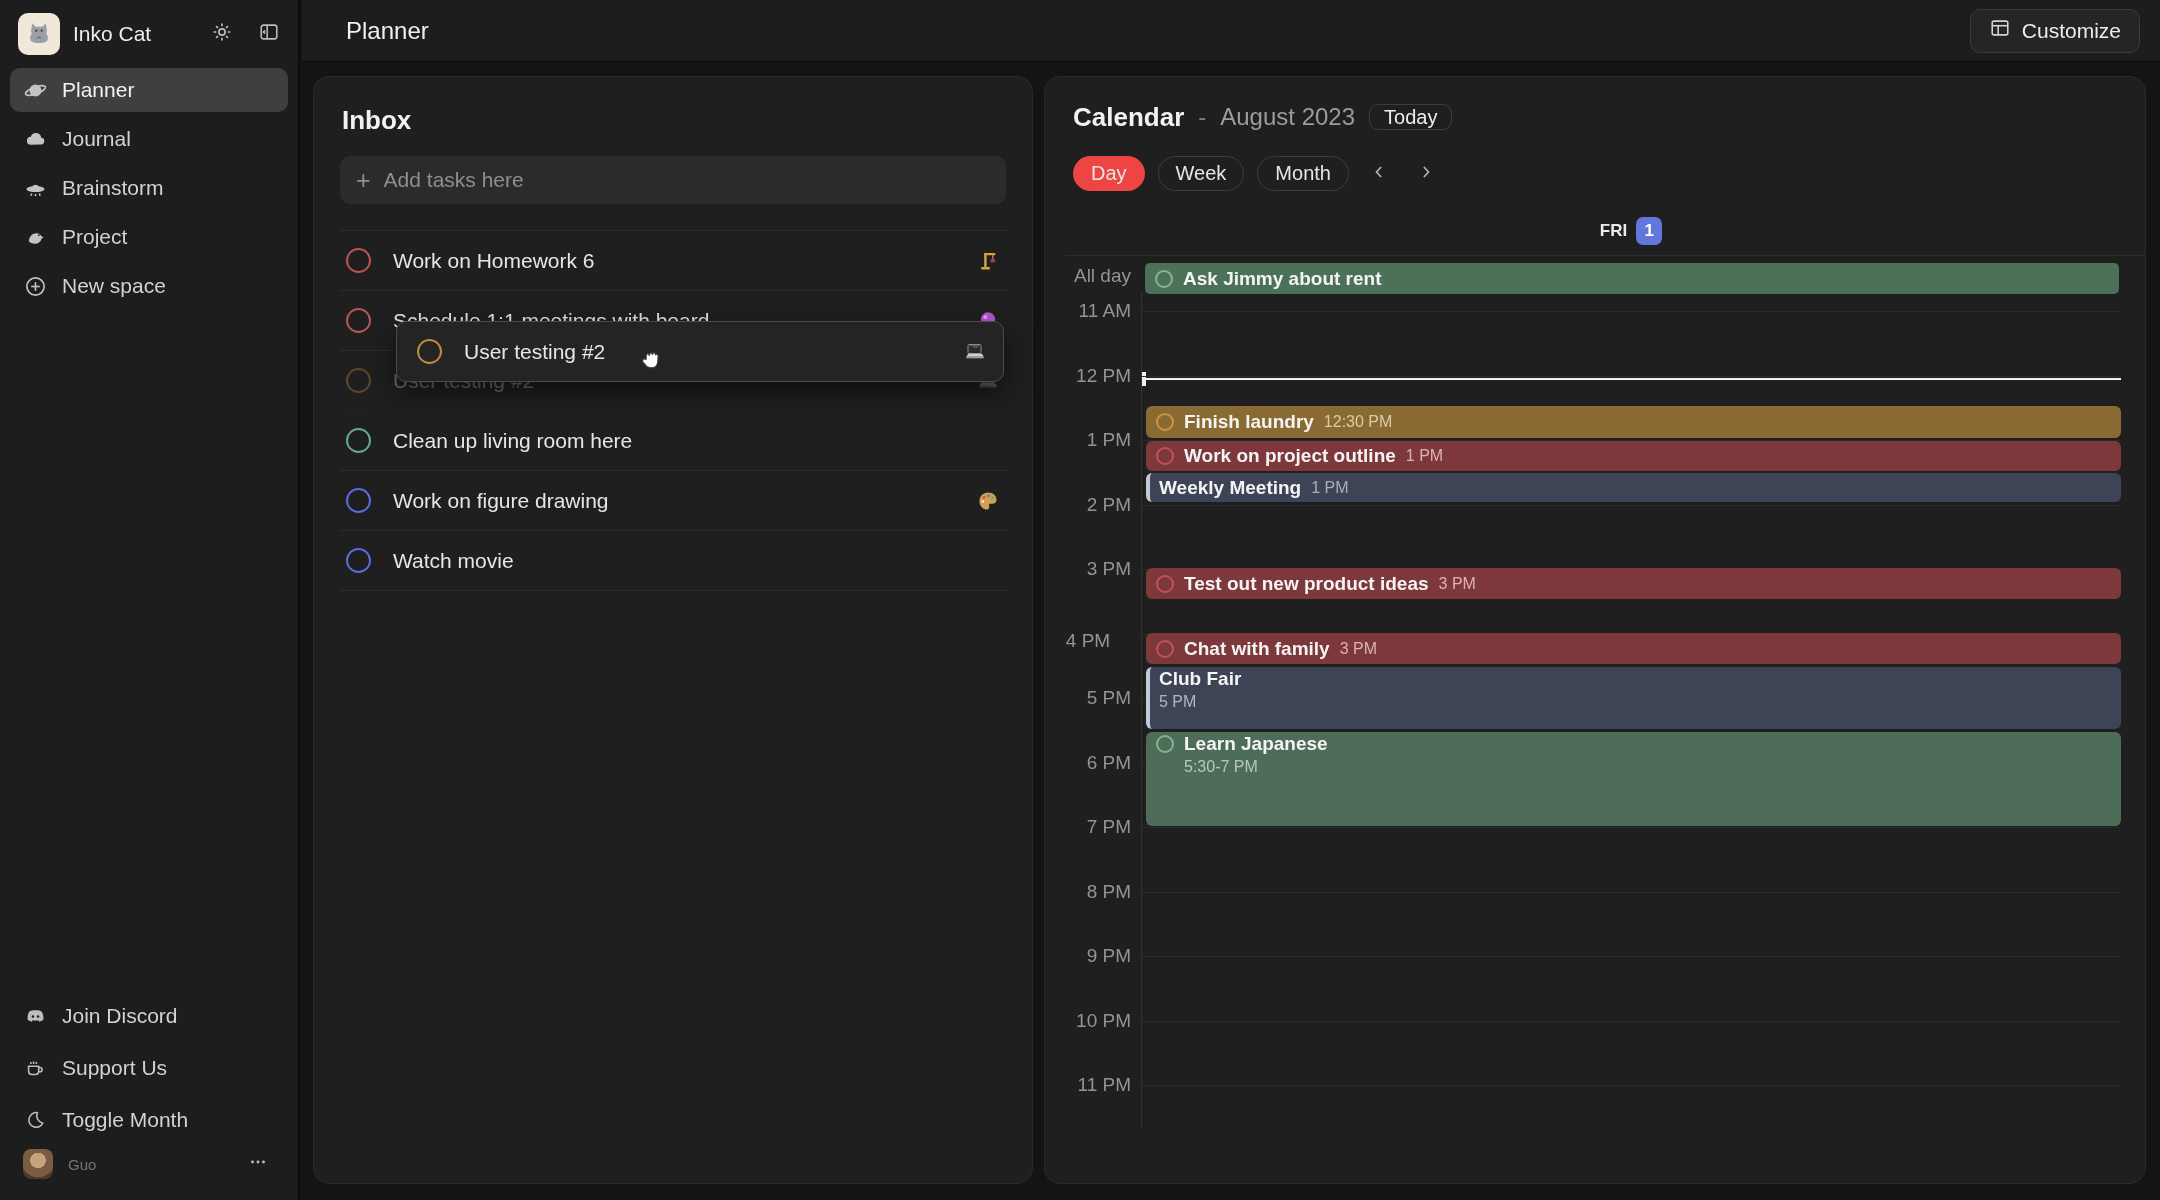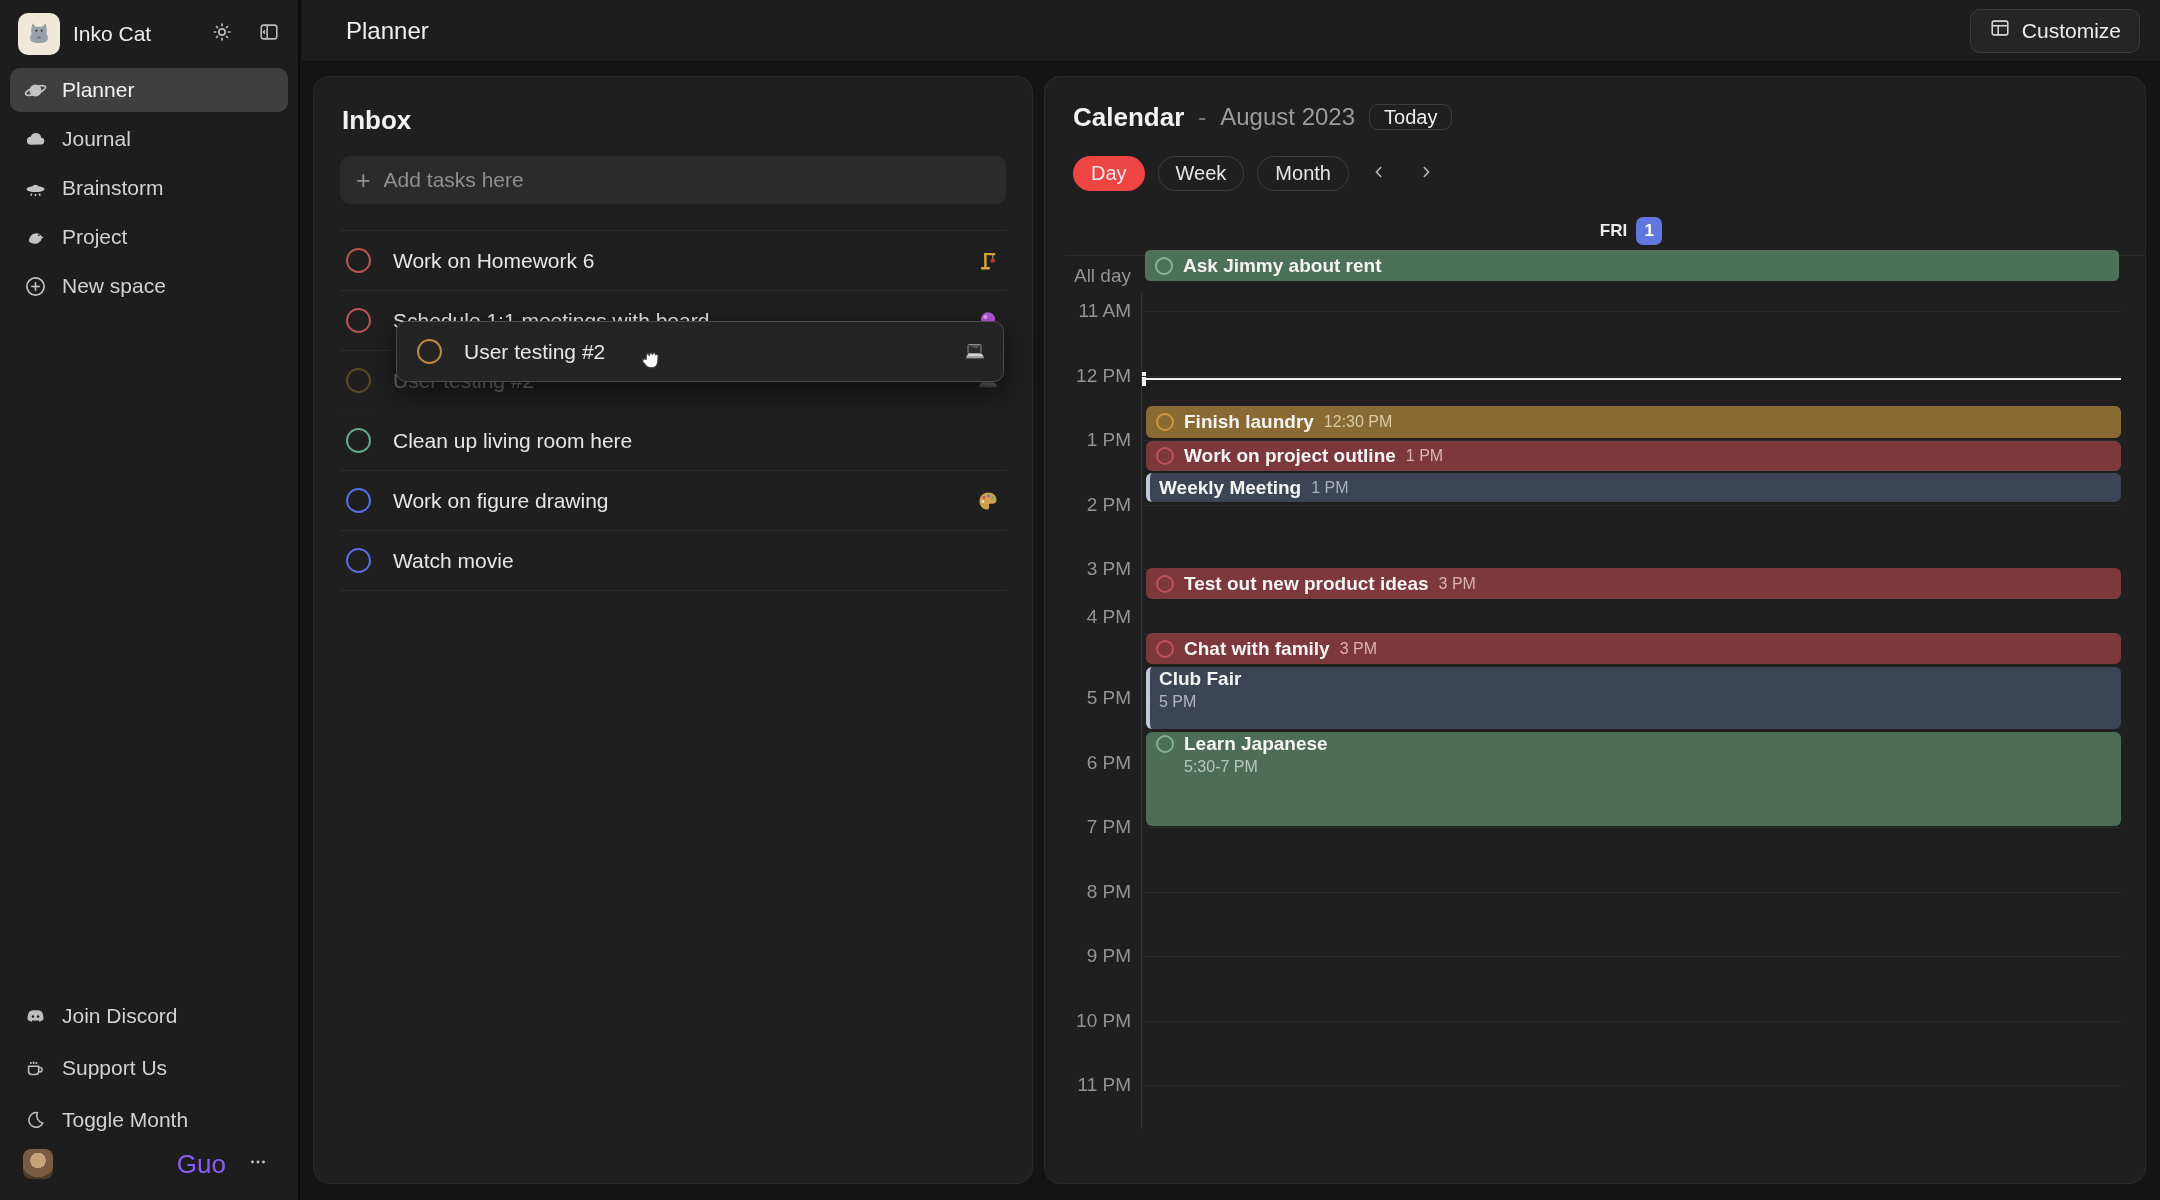--- a/index.html
+++ b/index.html
@@ -19,21 +19,21 @@
   .nav { margin-top:10px; display:flex; flex-direction:column; gap:5px; }
   .nav-item { height:44px; border-radius:10px; display:flex; align-items:center; gap:15px;
     padding:0 13px; font-size:21px; color:#d2d2d2; cursor:pointer; }
   .nav-item.selected { background:#3f3f3f; color:#f2f2f2; }
   .nav-item .nicon { width:24px; display:flex; justify-content:center; }
   .sb-spacer { flex:1; }
   .foot { display:flex; flex-direction:column; gap:8px; }
   .user-row { display:flex; align-items:center; gap:15px; height:44px; padding:0 13px; }
   .photo { width:30px; height:30px; border-radius:8px; flex:none;
     background:radial-gradient(circle at 50% 38%, #c7a27a 0 32%, #7a5c42 33% 70%, #4c3b2c 71%); }
-  .user-name { flex:1; font-size:26px; color:#8b5cf6;text-align:right; }
+  .user-name { flex:1; font-size:15px; color:#737373; }
 
   
   .topbar { position:absolute; left:302px; top:0; right:0; height:62px; background:#1d1d1d;
     border-bottom:1px solid #0b0b0b; display:flex; align-items:center; padding:0 20px 0 44px; }
   .tb-title { font-size:24px; font-weight:500; color:#f0f0f0; }
   .customize-btn { margin-left:auto; height:44px; display:flex; align-items:center; gap:11px;
     padding:0 18px; border:1px solid #3a3a3a; background:#252525; border-radius:10px;
     font-size:21px; color:#ececec; cursor:pointer; }
 
   
@@ -82,21 +82,21 @@
   .nav-arrow { width:34px; height:34px; display:flex; align-items:center; justify-content:center;
     cursor:pointer; }
   .day-head { position:absolute; left:96px; right:24px; top:140px; text-align:center;
     font-size:17px; font-weight:700; color:#ececec; }
   .day-badge { display:inline-block; min-width:26px; height:28px; line-height:28px;
     margin-left:9px; border-radius:7px; background:#6277dd; color:#fff; font-size:17px;
     font-weight:700; text-align:center; }
   .allday-sep { position:absolute; left:20px; right:0; top:178px; height:1px; background:#2c2c2c; }
   .gutter-label { position:absolute; left:0; width:86px; text-align:right;
     font-size:19px; color:#949494; }
-  .allday-ev { position:absolute; left:100px; right:26px; top:173px; height:31px;
+  .allday-ev { position:absolute; left:100px; right:26px; top:186px; height:31px;
     background:#4d7059; border-radius:5px; display:flex; align-items:center; gap:10px;
     padding:0 10px; cursor:pointer; }
   .allday-ev .ev-title { font-size:19px; font-weight:600; color:#f4f4f4; }
   .grid { position:absolute; left:0; right:0; top:216px; bottom:0; }
   .vline { position:absolute; left:96px; top:0; height:836px; width:1px; background:#323232; }
   .hline { position:absolute; left:97px; right:24px; height:1px; background:#2a2a2a; }
   .now-line { position:absolute; left:97px; right:24px; height:2px; background:#f0f0f0; }
   .now-line::before { content:""; position:absolute; left:0; top:-6px; width:4px; height:14px;
     background:#f0f0f0; }
   .ev { position:absolute; left:101px; right:24px; border-radius:6px; display:flex;
@@ -359,21 +359,21 @@
         <div class="gutter-label" style="top: 7px;">11 AM</div>
         <div class="hline" style="top: 82.5px;"></div>
         <div class="gutter-label" style="top: 71.5px;">12 PM</div>
         <div class="hline" style="top: 147px;"></div>
         <div class="gutter-label" style="top: 136px;">1 PM</div>
         <div class="hline" style="top: 211.5px;"></div>
         <div class="gutter-label" style="top: 200.5px;">2 PM</div>
         <div class="hline" style="top: 276px;"></div>
         <div class="gutter-label" style="top: 265px;">3 PM</div>
         <div class="hline" style="top: 340.5px;"></div>
-        <div class="gutter-label" style="top: 313px;">4 PM</div>
+        <div class="gutter-label" style="top: 337px; text-align: center;">4 PM</div>
         <div class="hline" style="top: 405px;"></div>
         <div class="gutter-label" style="top: 394px;">5 PM</div>
         <div class="hline" style="top: 469.5px;"></div>
         <div class="gutter-label" style="top: 458.5px;">6 PM</div>
         <div class="hline" style="top: 534px;"></div>
         <div class="gutter-label" style="top: 523px;">7 PM</div>
         <div class="hline" style="top: 598.5px;"></div>
         <div class="gutter-label" style="top: 587.5px;">8 PM</div>
         <div class="hline" style="top: 663px;"></div>
         <div class="gutter-label" style="top: 652px;">9 PM</div>

